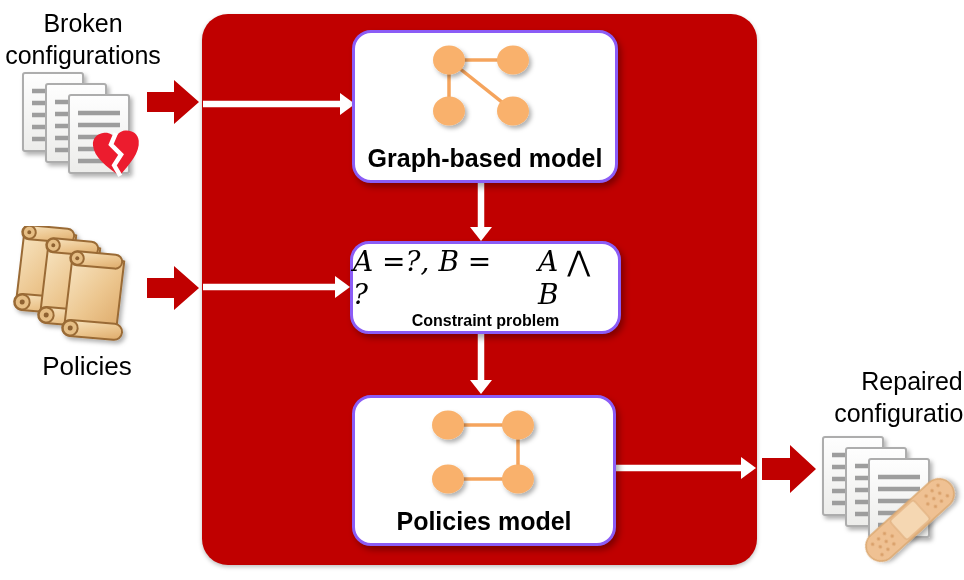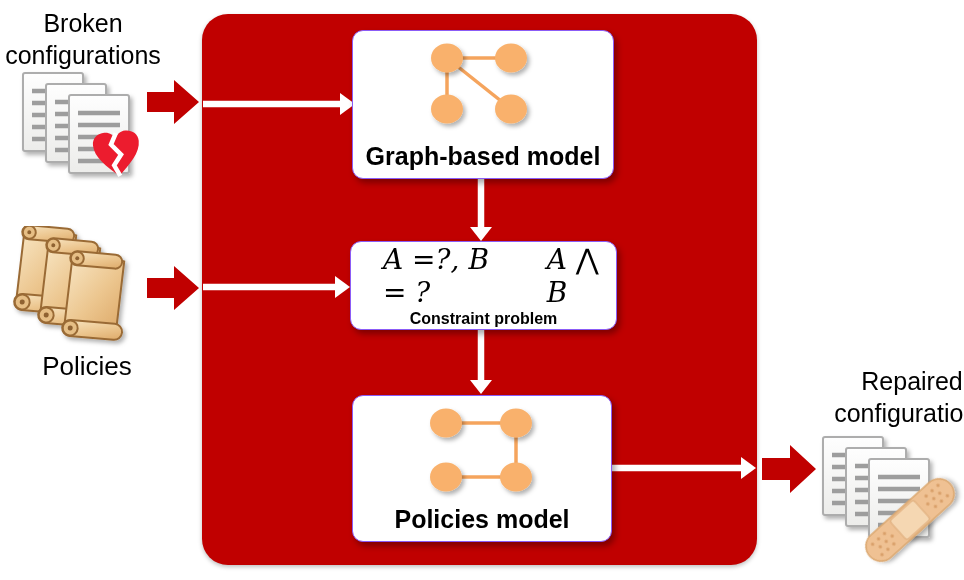--- a/index.html
+++ b/index.html
@@ -13,39 +13,39 @@
     color:#000; z-index:4;
   }
   .red-container {
     position:absolute; left:202px; top:14px; width:555px; height:551px;
     background:#C00000; border-radius:26px; z-index:1;
     box-shadow:0 2px 4px rgba(0,0,0,0.25);
   }
   .flow-overlay { position:absolute; left:0; top:0; z-index:2; pointer-events:none; }
   .red-arrow { z-index:2; }
   .node-box {
-    position:absolute; background:#ffffff; border:1px solid #8b5cf6;
-    border-radius:11px; z-index:3;
+    position:absolute; background:#ffffff; border:3px solid #8b5cf6;
+    border-radius:19px; z-index:3;
     box-shadow:3px 4px 6px rgba(0,0,0,0.35);
   }
   .box-label {
     position:absolute; left:0; right:0; bottom:7px; text-align:center;
     font-weight:bold; font-size:25px; color:#000;
   }
   #box-graph    { left:352px; top:30px;  width:260px; height:147px; }
   #box-constraint { left:350px; top:241px; width:265px; height:87px; }
   #box-repaired { left:352px; top:395px; width:258px; height:145px; }
   #box-constraint .inner {
     display:flex; flex-direction:column; align-items:center; height:100%;
     justify-content:center; gap:1px;
   }
   .formula-row {
     display:flex; gap:26px; align-items:baseline;
     font-family:"DejaVu Serif","DejaVu Sans",serif; font-style:italic;
-    font-size:28px; color:#000;margin-left:32px;
+    font-size:28px; color:#000;
   }
   .constraint-title { font-weight:bold; font-size:16px; font-style:normal; }
   .graph-icon { position:absolute; left:0; top:0; }
   #lbl-broken   { left:-2px; top:8px;   width:170px; }
   #lbl-policies { left:16px; top:350px; width:142px; font-size:26px; }
   #lbl-repaired { left:820px; top:366px; width:184px; }
 </style>
 </head>
 <body>
 

